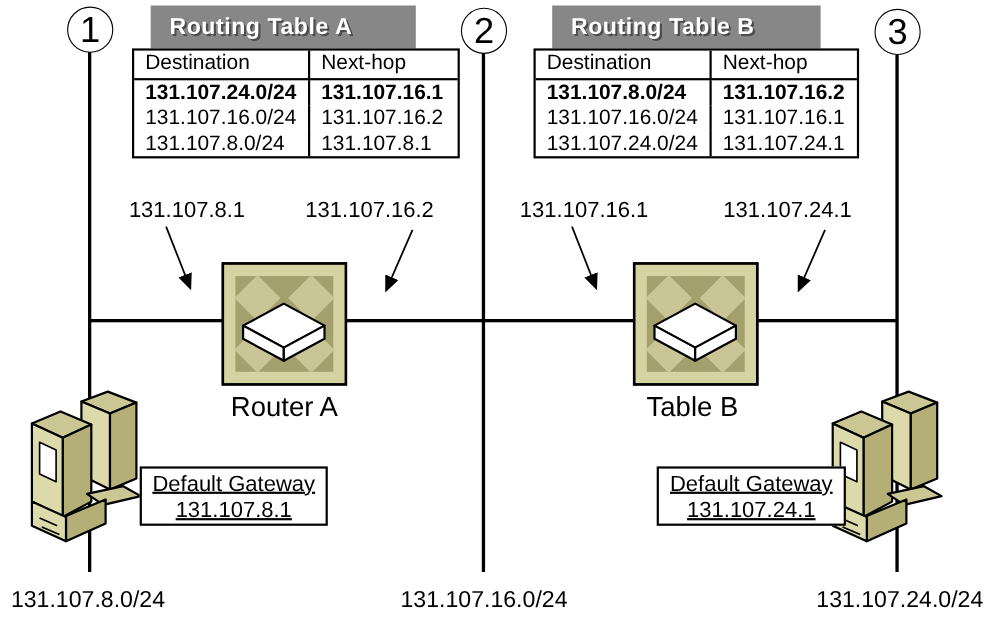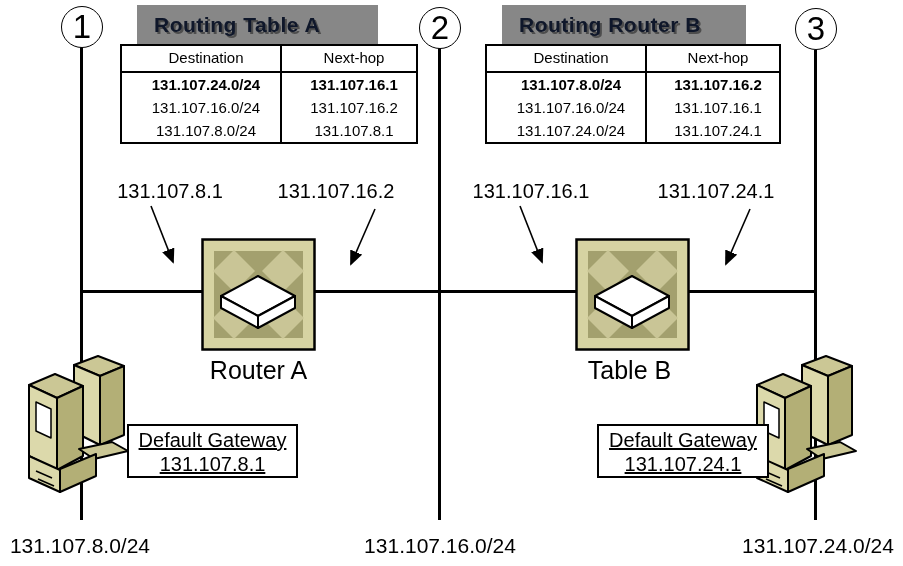--- a/index.html
+++ b/index.html
@@ -19,32 +19,32 @@
     position:absolute;width:42px;height:42px;border:1.5px solid #000;border-radius:50%;
     background:#fff;display:flex;align-items:center;justify-content:center;
     font-size:33px;box-sizing:border-box;
   }
   #c1{left:61px;top:6px;}
   #c2{left:419px;top:7px;}
   #c3{left:795px;top:8px;}
 
   
   .rt-title{
-    position:absolute;height:57px;background:#878787;color:#0f172a;
+    position:absolute;height:57px;background:#878787;color:#ffffff;
     font-size:21px;font-weight:bold;line-height:39px;padding-left:17px;
     box-sizing:border-box;text-shadow:2px 2px 0 #4d4d4d;letter-spacing:.5px;
   }
   #rt-title-a{left:137px;top:5px;width:241px;}
   #rt-title-b{left:502px;top:5px;width:244px;}
 
   
   .rt-table{
     position:absolute;top:44px;height:100px;background:#fff;border:2px solid #000;
     box-sizing:border-box;display:grid;grid-template-rows:27px 23px 23px 23px;
-    grid-template-columns:160px 1fr;font-size:15px;text-align:center;
+    grid-template-columns:160px 1fr;font-size:19px;
   }
   #rt-table-a{left:120px;width:298px;}
   #rt-table-b{left:485px;width:296px;}
   .rt-cell{padding-left:10px;line-height:23px;white-space:nowrap;box-sizing:border-box;}
   .rt-head{border-bottom:2px solid #000;line-height:24px;}
   .rt-col1{border-right:2px solid #000;}
   .rt-bold{font-weight:bold;}
 
   
   .ip-label{position:absolute;top:180px;width:150px;text-align:center;font-size:20px;white-space:nowrap;}
@@ -102,21 +102,21 @@
     <div class="rt-cell rt-head rt-col1">Destination</div>
     <div class="rt-cell rt-head">Next-hop</div>
     <div class="rt-cell rt-col1 rt-bold">131.107.24.0/24</div>
     <div class="rt-cell rt-bold">131.107.16.1</div>
     <div class="rt-cell rt-col1">131.107.16.0/24</div>
     <div class="rt-cell">131.107.16.2</div>
     <div class="rt-cell rt-col1">131.107.8.0/24</div>
     <div class="rt-cell">131.107.8.1</div>
   </div>
 
-  <div class="rt-title" id="rt-title-b">Routing Router B</div>
+  <div class="rt-title" id="rt-title-b">Routing Table B</div>
   <div class="rt-table" id="rt-table-b">
     <div class="rt-cell rt-head rt-col1">Destination</div>
     <div class="rt-cell rt-head">Next-hop</div>
     <div class="rt-cell rt-col1 rt-bold">131.107.8.0/24</div>
     <div class="rt-cell rt-bold">131.107.16.2</div>
     <div class="rt-cell rt-col1">131.107.16.0/24</div>
     <div class="rt-cell">131.107.16.1</div>
     <div class="rt-cell rt-col1">131.107.24.0/24</div>
     <div class="rt-cell">131.107.24.1</div>
   </div>

